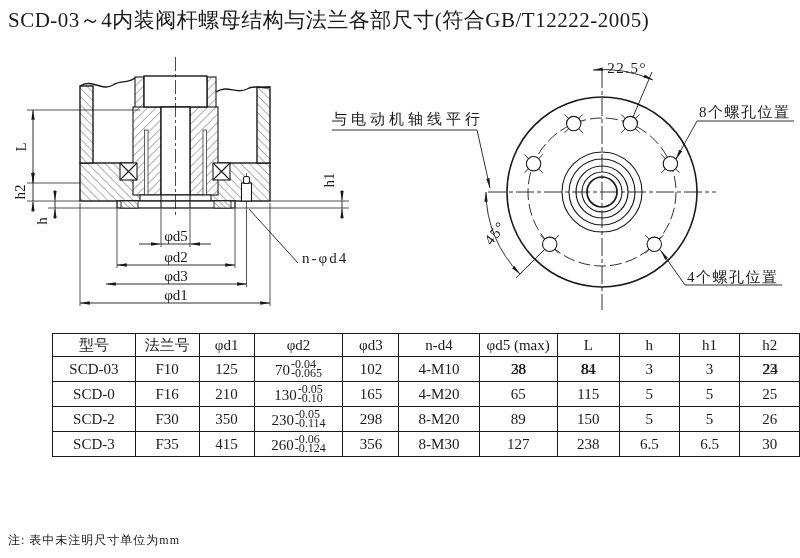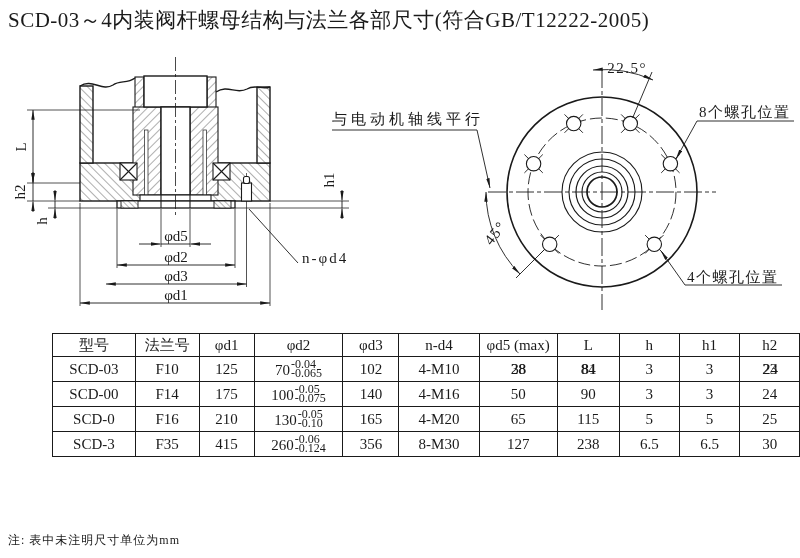--- a/index.html
+++ b/index.html
@@ -248,52 +248,52 @@
                 </span></span></td>
             <td>102</td>
             <td>4-M10</td>
             <td><span class="ov"><span>28</span><span class="ghost">38</span></span></td>
             <td><span class="ov"><span>84</span><span class="ghost">81</span></span></td>
             <td>3</td>
             <td>3</td>
             <td><span class="ov"><span>23</span><span class="ghost">24</span></span></td>
           </tr>
           <tr>
-            <td>SCD-00</td>
-            <td>F14</td>
-            <td>175</td>
-            <td><span class="tol">100<span class="ts">
-                  <span>-0.05</span>
-                  <span>-0.075</span>
-                </span></span></td>
-            <td>140</td>
-            <td>4-M16</td>
-            <td>50</td>
-            <td>90</td>
-            <td>3</td>
-            <td>3</td>
-            <td>24</td>
-          </tr>
-          <tr>
             <td>SCD-0</td>
             <td>F16</td>
             <td>210</td>
             <td><span class="tol">130<span class="ts">
                   <span>-0.05</span>
                   <span>-0.10</span>
                 </span></span></td>
             <td>165</td>
             <td>4-M20</td>
             <td>65</td>
             <td>115</td>
             <td>5</td>
             <td>5</td>
             <td>25</td>
           </tr>
           <tr>
+            <td>SCD-2</td>
+            <td>F30</td>
+            <td>350</td>
+            <td><span class="tol">230<span class="ts">
+                  <span>-0.05</span>
+                  <span>-0.114</span>
+                </span></span></td>
+            <td>298</td>
+            <td>8-M20</td>
+            <td>89</td>
+            <td>150</td>
+            <td>5</td>
+            <td>5</td>
+            <td>26</td>
+          </tr>
+          <tr>
             <td>SCD-3</td>
             <td>F35</td>
             <td>415</td>
             <td><span class="tol">260<span class="ts">
                   <span>-0.06</span>
                   <span>-0.124</span>
                 </span></span></td>
             <td>356</td>
             <td>8-M30</td>
             <td>127</td>

